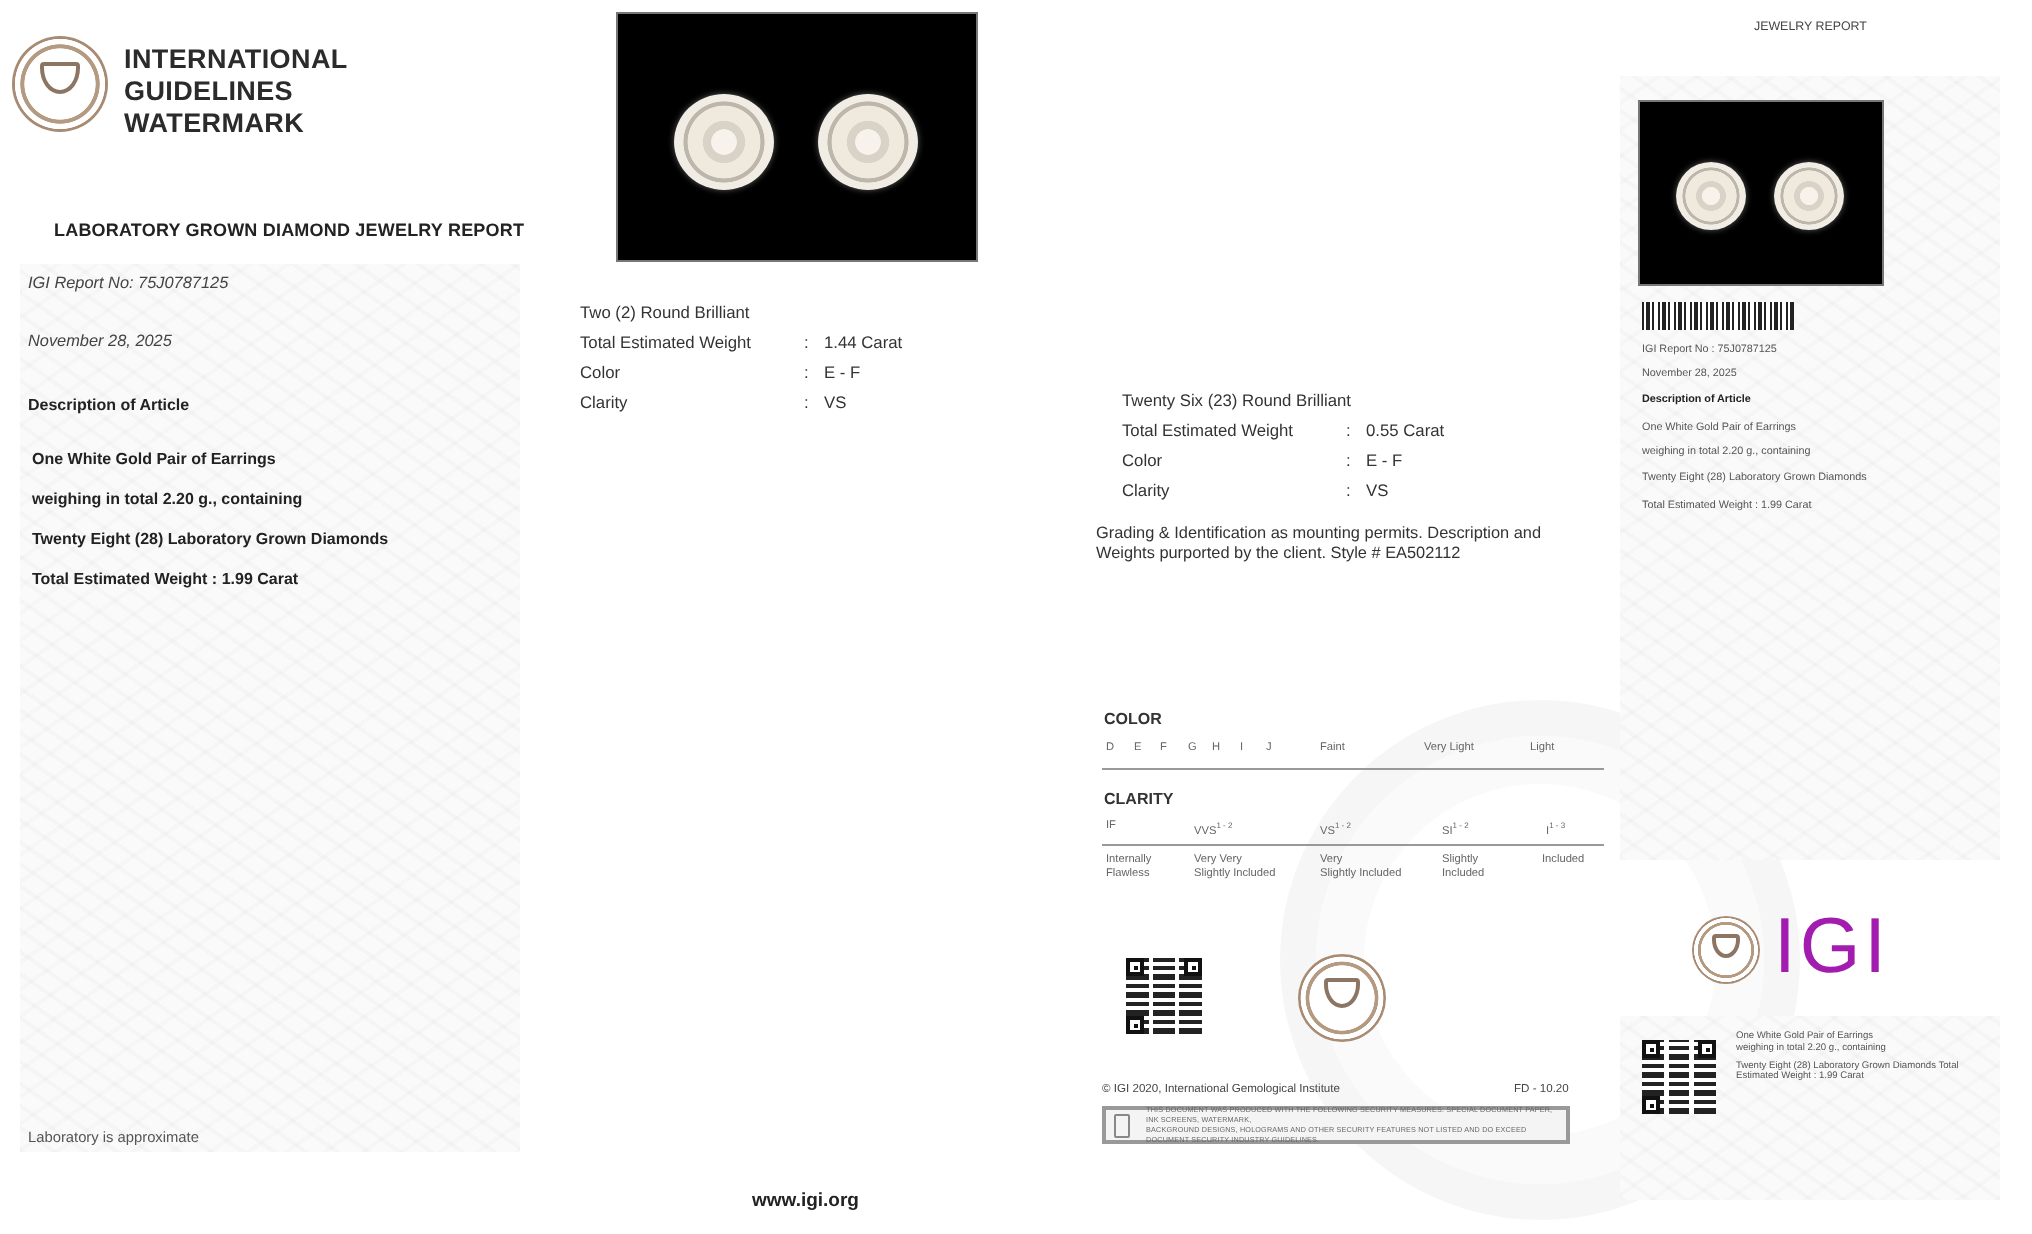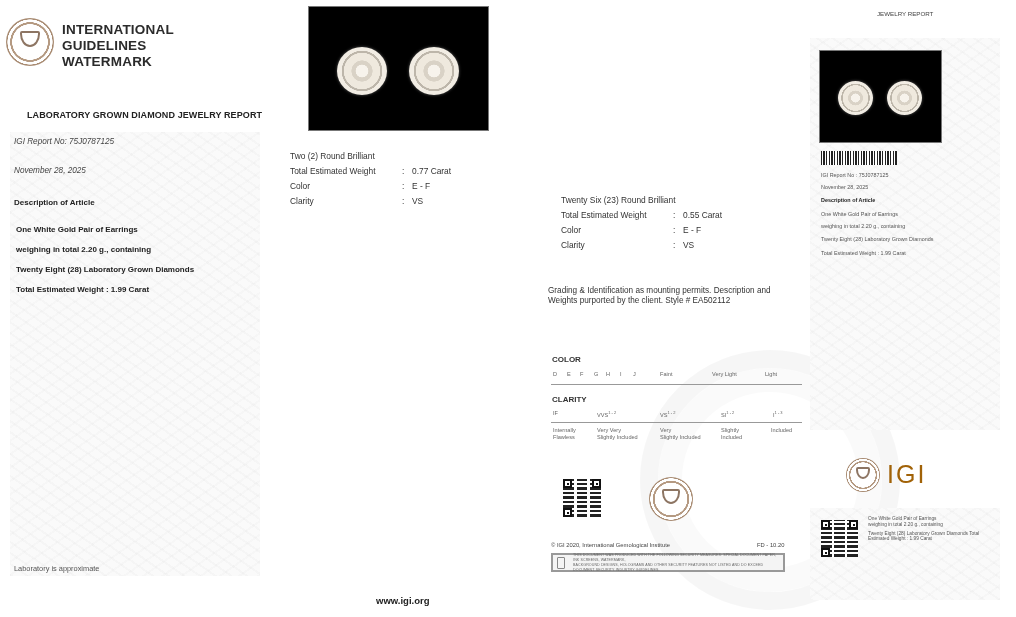--- a/index.html
+++ b/index.html
@@ -113,21 +113,21 @@
   <div class="stud" style="left:100px; top:40px; width:50px; height:48px;"></div>
 </div>
 
 <div class="spec" style="left:277px; top:148px;">
   <div class="spec-row">
       <span>Two (2) Round Brilliant</span>
     </div>
   <div class="spec-row">
     <span class="k">Total Estimated Weight</span>
     <span class="c">:</span>
-    <span>0.77 Carat</span>
+    <span>1.44 Carat</span>
   </div>
   <div class="spec-row">
     <span class="k">Color</span>
     <span class="c">:</span>
     <span>E - F</span>
   </div>
   <div class="spec-row">
     <span class="k">Clarity</span>
     <span class="c">:</span>
     <span>VS</span>
@@ -151,21 +151,21 @@
     <span class="k">Color</span>
     <span class="c">:</span>
     <span>E - F</span>
   </div>
   <div class="spec-row">
     <span class="k">Clarity</span>
     <span class="c">:</span>
     <span>VS</span>
   </div>
 </div>
-<div class="abs" style="left:548px; top:262px; width:250px; font-size:8.2px; line-height:10px; color:#333;margin-top:24px;">Grading &amp; Identification as mounting permits. Description and Weights purported by the client. Style # EA502112</div>
+<div class="abs" style="left:548px; top:262px; width:250px; font-size:8.2px; line-height:10px; color:#333;">Grading &amp; Identification as mounting permits. Description and Weights purported by the client. Style # EA502112</div>
 
 <div class="abs scale-h" style="left:552px; top:355px;">COLOR</div>
 <div class="abs scale-small" style="left:553px; top:371px;">D</div>
 <div class="abs scale-small" style="left:567px; top:371px;">E</div>
 <div class="abs scale-small" style="left:580px; top:371px;">F</div>
 <div class="abs scale-small" style="left:594px; top:371px;">G</div>
 <div class="abs scale-small" style="left:606px; top:371px;">H</div>
 <div class="abs scale-small" style="left:620px; top:371px;">I</div>
 <div class="abs scale-small" style="left:633px; top:371px;">J</div>
 <div class="abs scale-small" style="left:660px; top:371px;">Faint</div>
@@ -236,21 +236,21 @@
 <div class="abs tiny" style="left:821px; top:184px;">November 28, 2025</div>
 <div class="abs tiny" style="left:821px; top:197px; font-weight:bold; color:#222;">Description of Article</div>
 <div class="abs tiny" style="left:821px; top:211px;">One White Gold Pair of Earrings</div>
 <div class="abs tiny" style="left:821px; top:223px;">weighing in total 2.20 g., containing</div>
 <div class="abs tiny" style="left:821px; top:236px;">Twenty Eight (28) Laboratory Grown Diamonds</div>
 <div class="abs tiny" style="left:821px; top:250px;">Total Estimated Weight : 1.99 Carat</div>
 
 <div class="seal" style="left:846px; top:458px; width:34px; height:34px;">
   <div class="gem"></div>
 </div>
-<div class="abs" style="left:887px; top:455px; font-size:25px; color:#a16207; letter-spacing:2px; line-height:38px;">IGI</div>
+<div class="abs" style="left:887px; top:455px; font-size:39px; color:#a21caf; letter-spacing:2px; line-height:38px;">IGI</div>
 
 <div class="wm" style="left:810px; top:508px; width:190px; height:92px;"></div>
 <div class="qr" style="left:821px; top:520px; width:37px; height:37px;">
   <div class="finder" style="left:0; top:0;"></div>
   <div class="finder" style="right:0; top:0;"></div>
   <div class="finder" style="left:0; bottom:0;"></div>
 </div>
 <div class="abs" style="left:868px; top:516px; font-size:4.8px; color:#555; line-height:5.8px;">
   <div>One White Gold Pair of Earrings</div>
   <div>weighing in total 2.20 g., containing</div>

